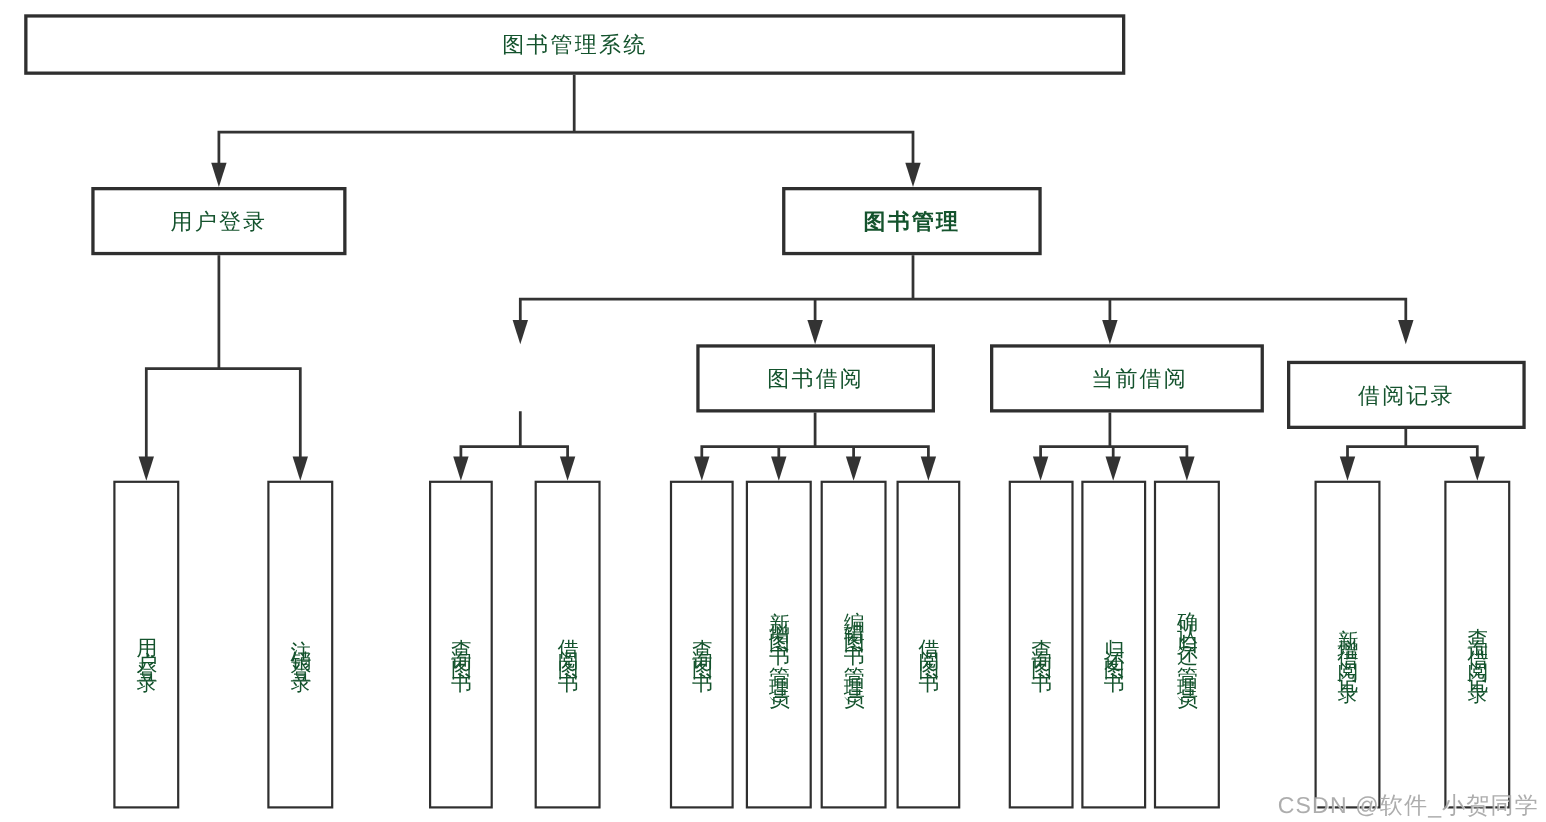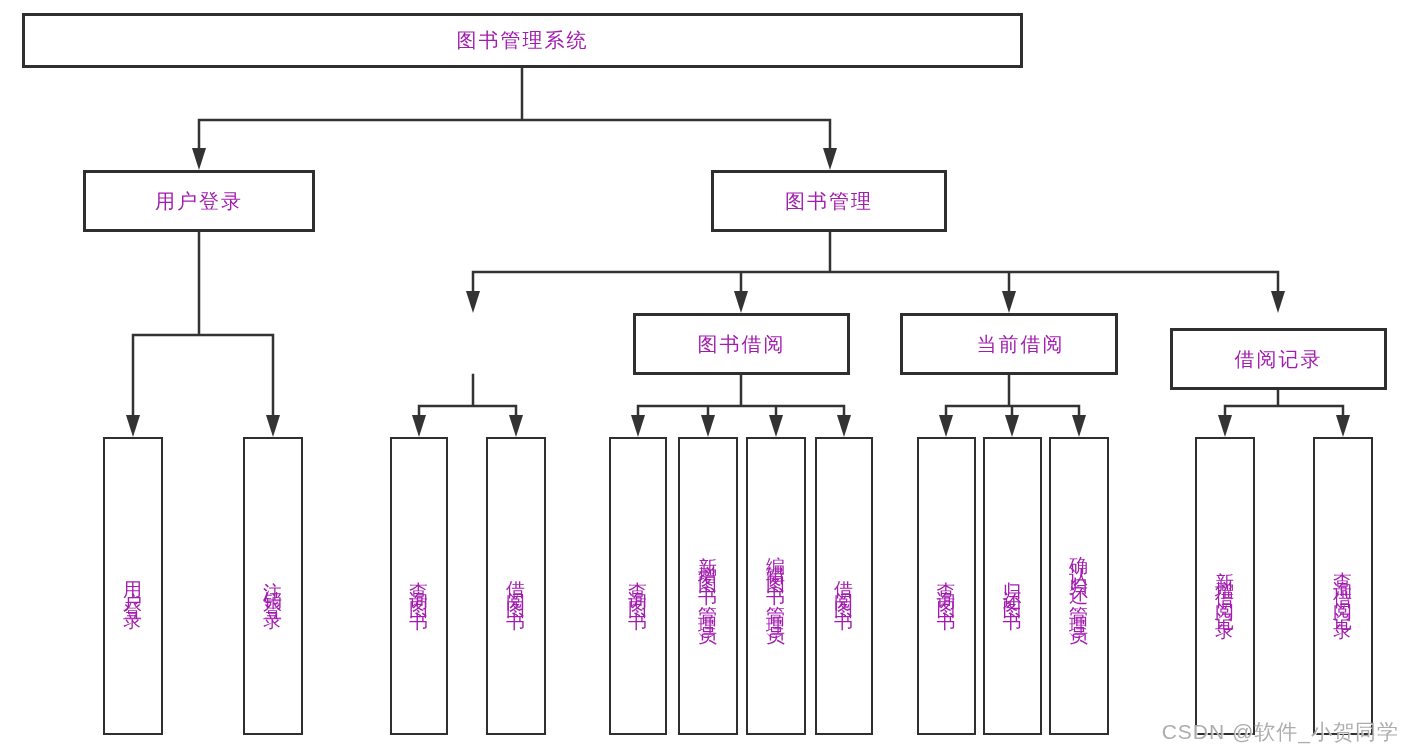--- a/index.html
+++ b/index.html
@@ -21,21 +21,21 @@
     z-index: 1;
   }
   .box {
     position: absolute;
     box-sizing: border-box;
     background: #ffffff;
     border: 3px solid #2f2f2f;
     display: flex;
     align-items: center;
     justify-content: center;
-    color: #a21caf;
+    color: #14532d;
     font-size: 20px;
     letter-spacing: 2px;
     z-index: 2;
     white-space: nowrap;
   }
   .leaf {
     border-width: 2px;
   }
   .vtxt {
     writing-mode: vertical-rl;
@@ -90,24 +90,24 @@
       <polygon points="1005,415 1019,415 1012,437"></polygon>
       <polygon points="1072,415 1086,415 1079,437"></polygon>
       <polygon points="1218,415 1232,415 1225,437"></polygon>
       <polygon points="1336,415 1350,415 1343,437"></polygon>
     </g>
   </svg>
 
   <div class="box" style="left:22px; top:13px; width:1001px; height:55px;">图书管理系统</div>
 
   <div class="box" style="left:83px; top:170px; width:232px; height:62px;">用户登录</div>
-  <div class="box" style="left:711px; top:170px; width:236px; height:62px;">图书管理</div>
+  <div class="box" style="left:711px; top:170px; width:236px; height:62px;font-weight:bold;">图书管理</div>
 
   <div class="box" style="left:633px; top:313px; width:217px; height:62px;">图书借阅</div>
-  <div class="box" style="left:900px; top:313px; width:218px; height:62px;padding-left:23px;">当前借阅</div>
+  <div class="box" style="left:900px; top:313px; width:249px; height:62px;padding-left:23px;">当前借阅</div>
   <div class="box" style="left:1170px; top:328px; width:217px; height:62px;">借阅记录</div>
 
   <div class="box leaf" style="left:103px; top:437px; width:60px; height:298px;">
     <span class="vtxt">用户登录</span>
   </div>
   <div class="box leaf" style="left:243px; top:437px; width:60px; height:298px;">
     <span class="vtxt">注销登录</span>
   </div>
 
   <div class="box leaf" style="left:390px; top:437px; width:58px; height:298px;">

